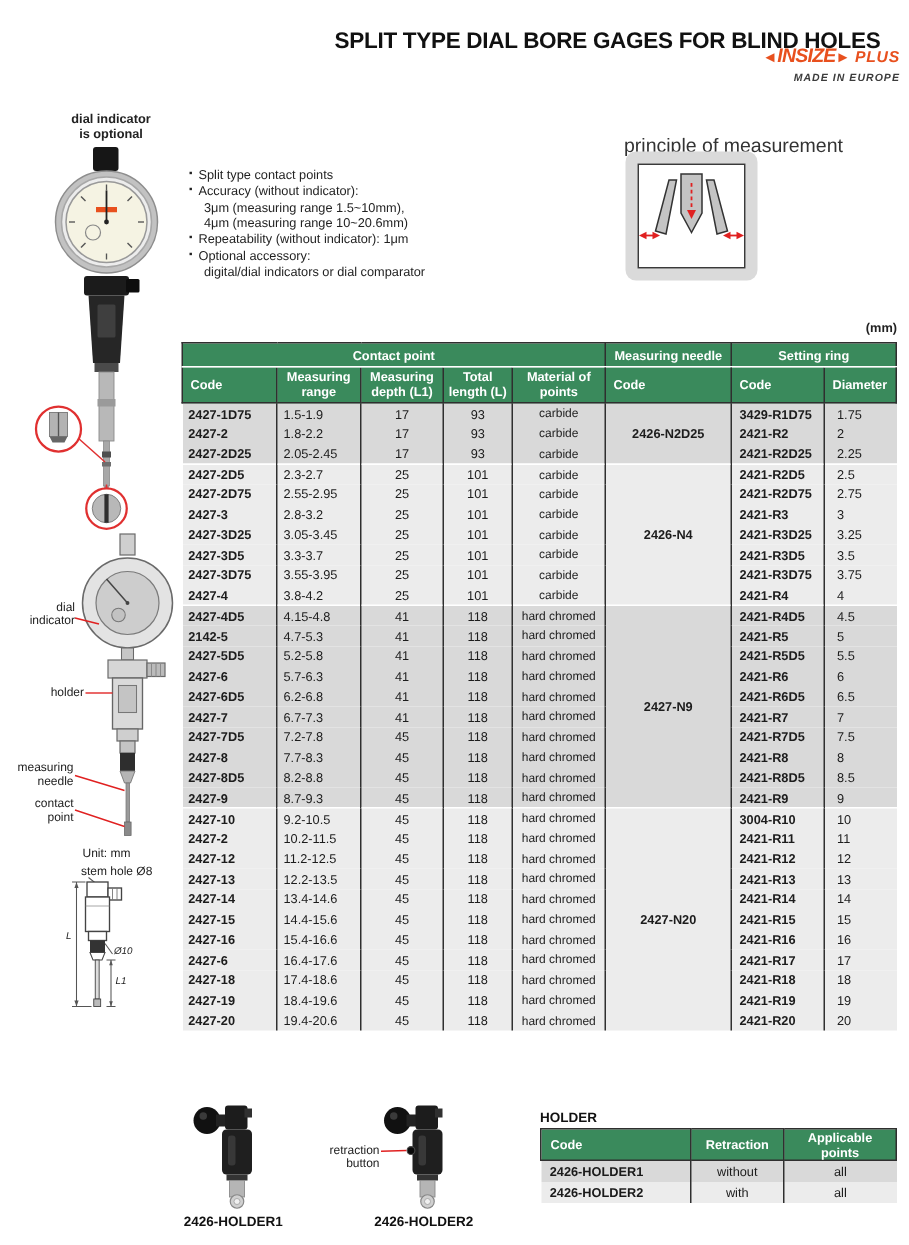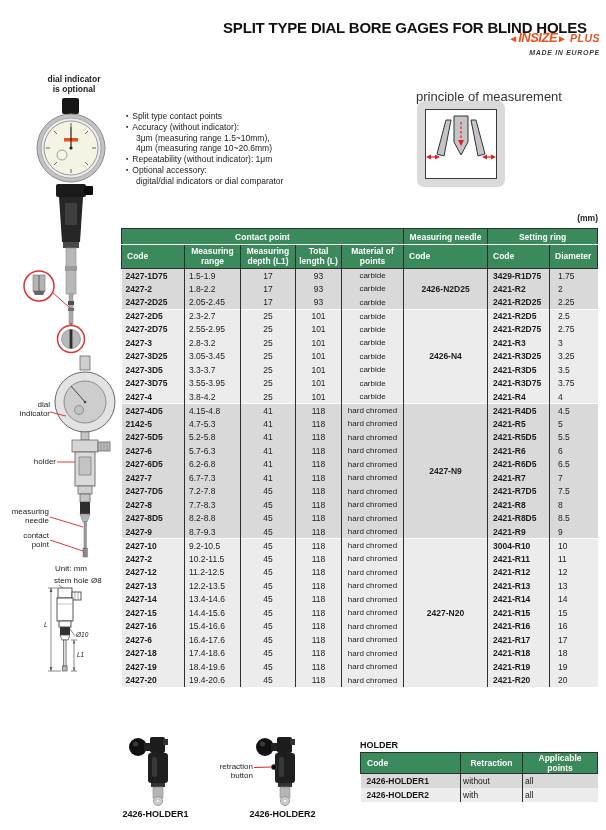--- a/index.html
+++ b/index.html
@@ -49,21 +49,21 @@
   td.shade-light{background:#ececec !important}
   tr.group-start td{border-top:1px solid #fff}
 
   .holder-title{left:360px;top:740px;font-size:9px;font-weight:bold;color:#111}
   .holder{position:absolute;left:360px;top:752px;width:237px}
   .holder th{background:#3a8a5c;color:#fff;font-size:8.5px;font-weight:bold;height:15px;
              border:1px solid #2f2f2f;text-align:center;padding:0 2px}
   .holder th.hh0{text-align:left;padding-left:6px}
   .holder td{font-size:8.5px;height:14px;border-left:1px solid #2f2f2f;vertical-align:middle;padding:0 2px}
   .holder td.h-code{border-left:none;font-weight:bold;padding-left:6px}
-  .holder td.h-ret,.holder td.h-app{}
+  .holder td.h-ret,.holder td.h-app{text-align:center}
 
   .fig-label{position:absolute;font-size:8px;line-height:9px;color:#222}
   .fig-label.right{text-align:right}
   .tiny{font-size:6.5px;font-style:italic}
   .holder-code{position:absolute;font-size:9px;font-weight:bold;text-align:center;color:#111}
 </style>
 </head>
 <body>
 
 <div class="abs title">SPLIT TYPE DIAL BORE GAGES FOR BLIND HOLES</div>

